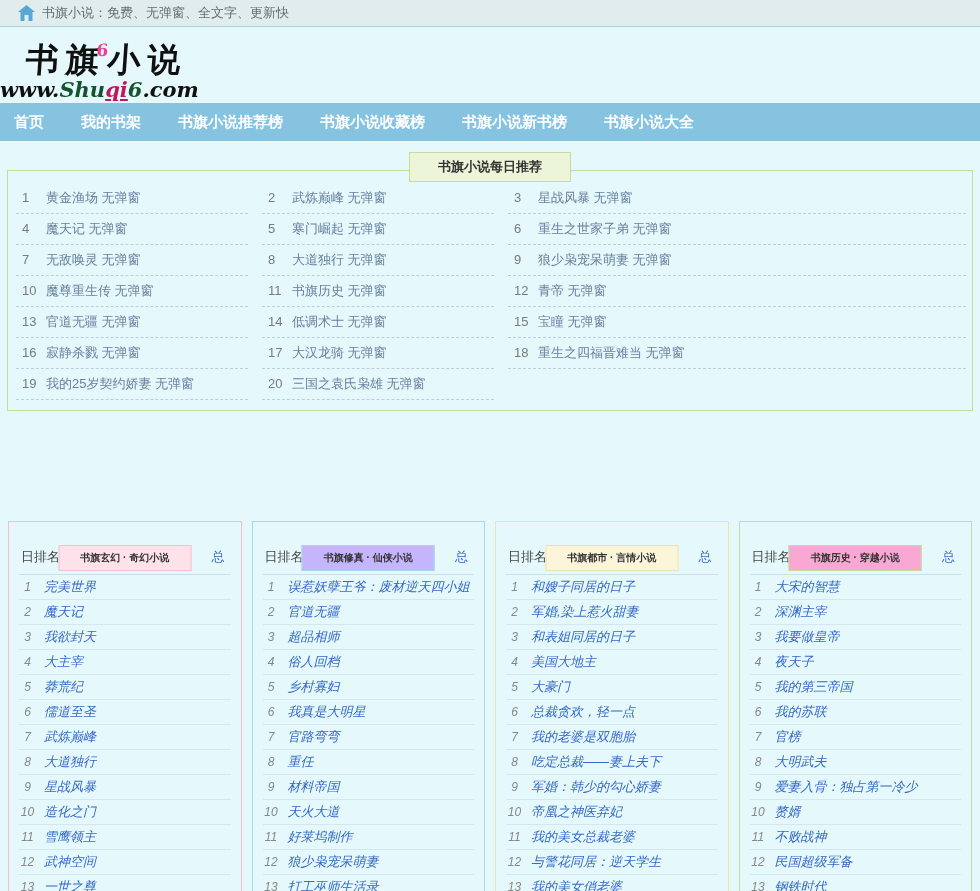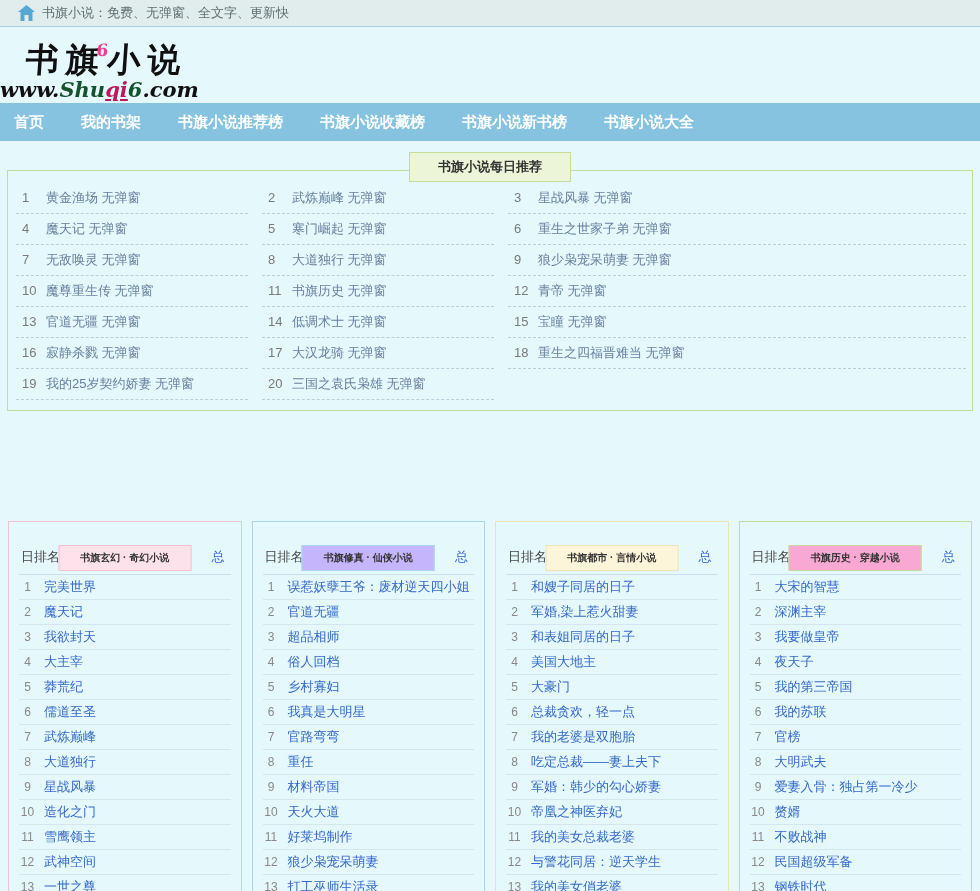--- a/index.html
+++ b/index.html
@@ -161,20 +161,21 @@
   }
   .bh-right { display: flex; gap: 22px; margin-right: 4px; }
   .bh-day { color: #000; font-weight: bold; text-decoration: none; }
   .bh-total { color: #3366cc; text-decoration: none; }
   .board-row {
     height: 25px;
     line-height: 24px;
     border-bottom: 1px solid #d5e6ee;
     white-space: nowrap;
     overflow: hidden;
+    font-style: italic;
   }
   .board-row .num {
     color: #888;
     font-size: 12px;
     display: inline-block;
     min-width: 17px;
     text-align: center;
     margin-right: 8px;
   }
   .board-link { color: #3568c8; text-decoration: none; }

